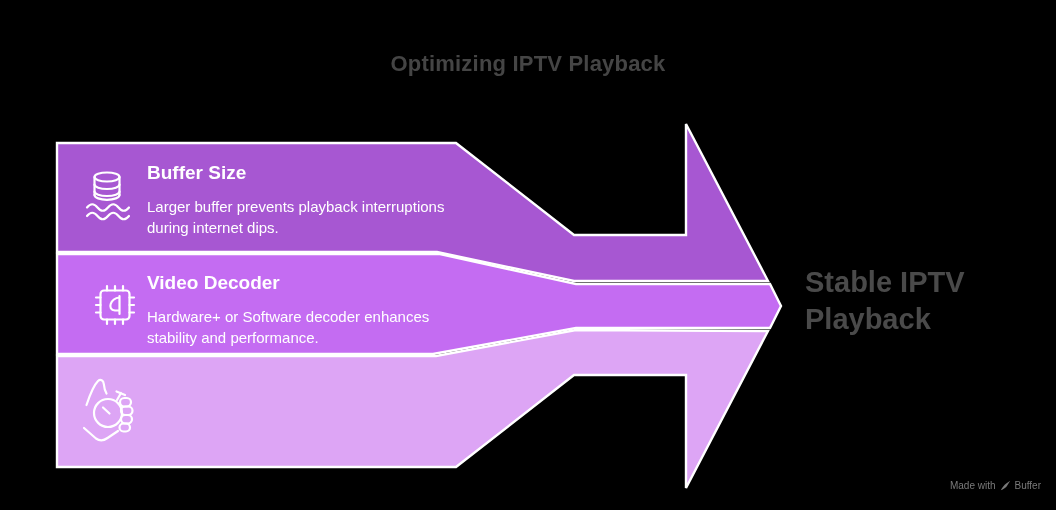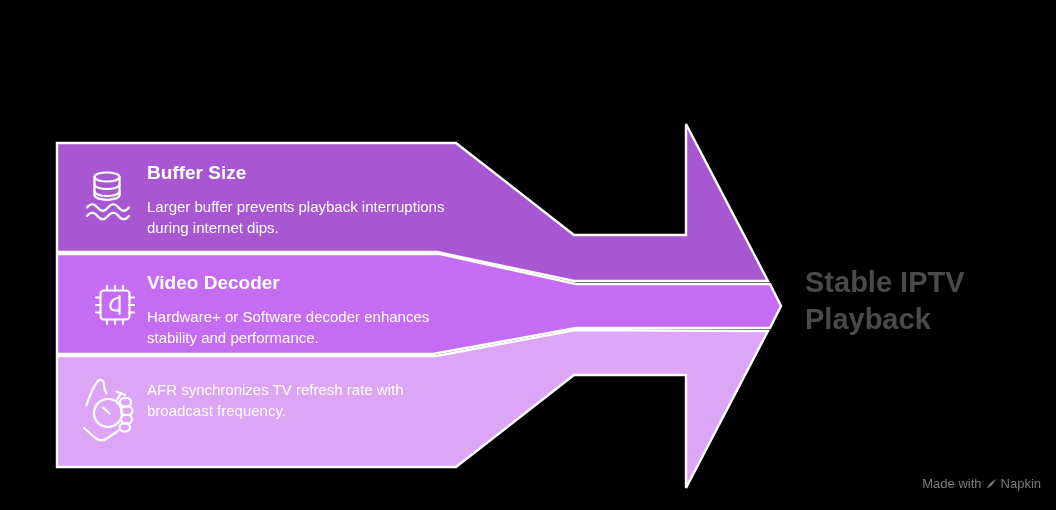--- a/index.html
+++ b/index.html
@@ -24,29 +24,30 @@
   .step-2{top:270px;}
   .step-3{top:379px;}
   .result{
     position:absolute;left:805px;top:264px;width:220px;
     font-size:29px;line-height:37px;font-weight:700;color:#4a4a4a;
     white-space:pre-line;
   }
   .credit{
     position:absolute;right:15px;bottom:19px;
     display:flex;align-items:center;gap:4px;
-    font-size:13px;font-weight:500;color:#7a7a7a;
+    font-size:10px;font-weight:500;color:#7a7a7a;
   }
   .icon-stroke{fill:none;stroke:#ffffff;stroke-width:2.2;stroke-linecap:round;stroke-linejoin:round;}
 </style>
 </head>
 <body>
 
 <div class="canvas">
 
+  <div class="title">Optimizing IPTV Playback</div>
 
   <svg class="shapes" width="1056" height="510" viewBox="0 0 1056 510">
 
     <polygon points="57,143 456,143 574,235 686,235 686,124 768,281 574,281 437,252 57,252" stroke="#ffffff" stroke-width="2.4" fill="#a757d2"></polygon>
 
     <polygon points="57,254 440,254 576,284 770,284 781,306 770,328 576,328 433,354 57,354" stroke="#ffffff" stroke-width="2.4" fill="#c46cf2"></polygon>
 
     <polygon points="57,356 436,356 576,330 768,331 686,488 686,375 574,375 456,467 57,467" stroke="#ffffff" stroke-width="2.4" fill="#dda5f5"></polygon>
 
     <g class="icon-stroke">
@@ -87,28 +88,26 @@
 stability and performance.</p>
   </div>
 
   <div class="step-text step-1">
     <p class="heading">Buffer Size</p>
     <p class="desc">Larger buffer prevents playback interruptions
 during internet dips.</p>
   </div>
 
   <div class="step-text step-3">
-    <p class="desc">AFR synchronizes TV refresh rate with
-broadcast frequency.</p>
   </div>
 
   <div class="result">Stable IPTV
 Playback</div>
 
   <div class="credit">
     <span>Made with</span>
     <svg width="11" height="11" viewBox="0 0 11 11">
       <path d="M0.8,10.2 C3.2,9.4 6.2,7.6 7.4,5.2 L10.2,0.8 L6.2,3.4 C4.2,4.9 2.2,7.5 0.8,10.2 Z" fill="#7a7a7a"></path>
     </svg>
-    <span>Napkin</span>
+    <span>Buffer</span>
   </div>
 
 </div>
 
 </body></html>

